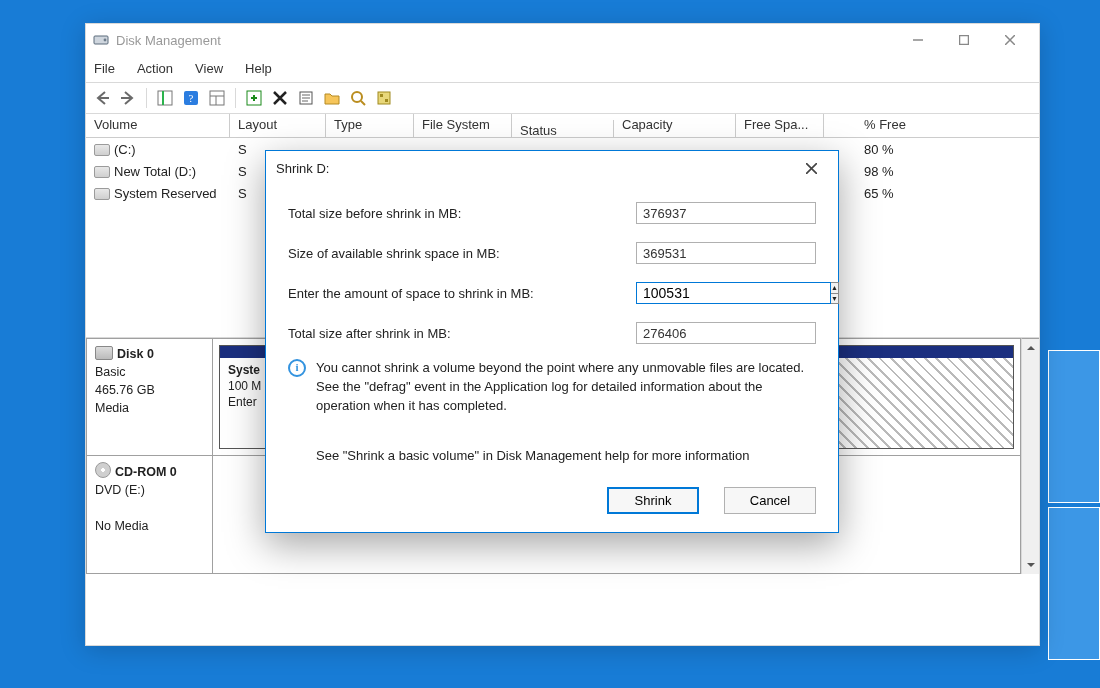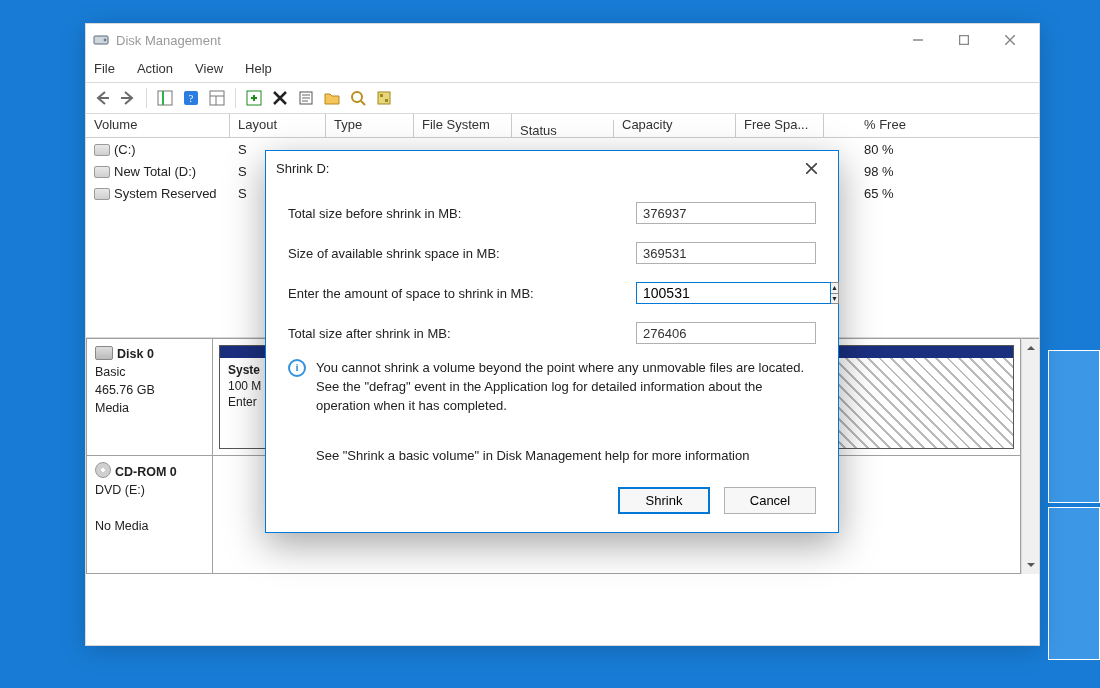--- a/index.html
+++ b/index.html
@@ -169,21 +169,21 @@
                           background:#f2f2f2; }
   .dlg-spin .spin > div:first-child{ border-bottom:1px solid #8a8a8a; }
 
   .dlg-info { display:flex; gap:10px; padding:6px 0 10px 0;
               line-height:1.45; }
   .dlg-info .info-icon { width:18px; height:18px; flex:0 0 18px;
       border-radius:50%; border:2px solid #3393df;
       display:flex; align-items:center; justify-content:center;
       color:#3393df; font-weight:bold; font-size:11px; font-family:Georgia, serif; }
   .dlg-help { padding:22px 0 10px 28px; }
-  .dlg-buttons { display:flex; justify-content:flex-end; gap:14px;
+  .dlg-buttons { display:flex; justify-content:flex-end; gap:25px;
                  padding:10px 22px 18px 0; }
   .dlg-btn { min-width:92px; height:27px; border:1px solid var(--btn-border);
              background:#f7f7f7; font-size:13px; }
   .dlg-btn.primary { border:2px solid var(--btn-accent); }
 
 </style>
 </head>
 <body>
 
 <div class="desktop-accent">

